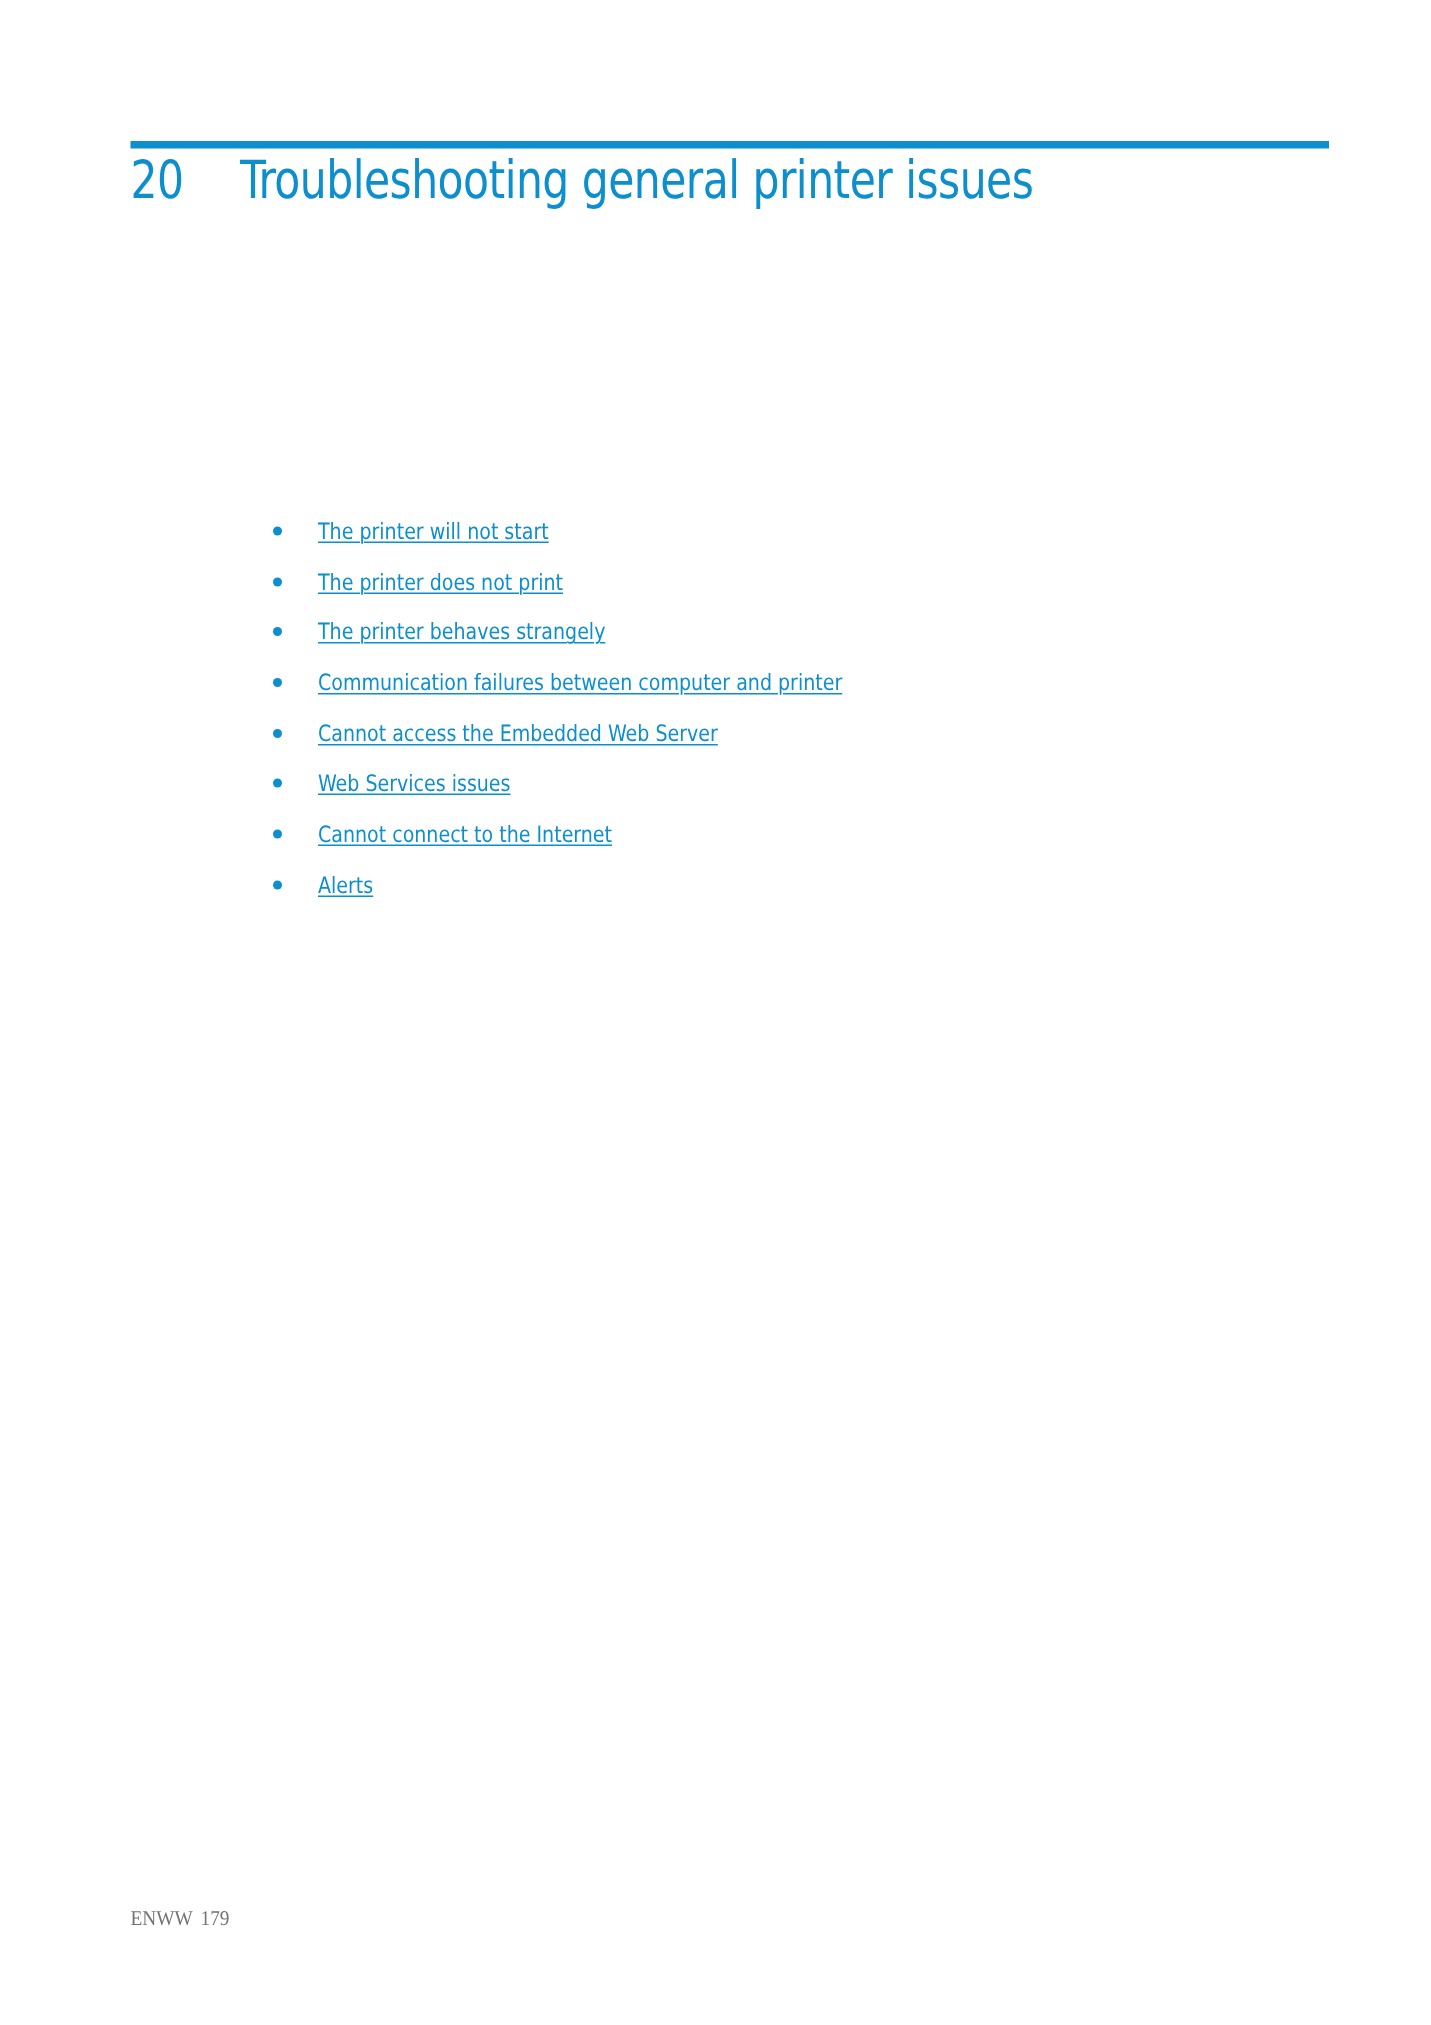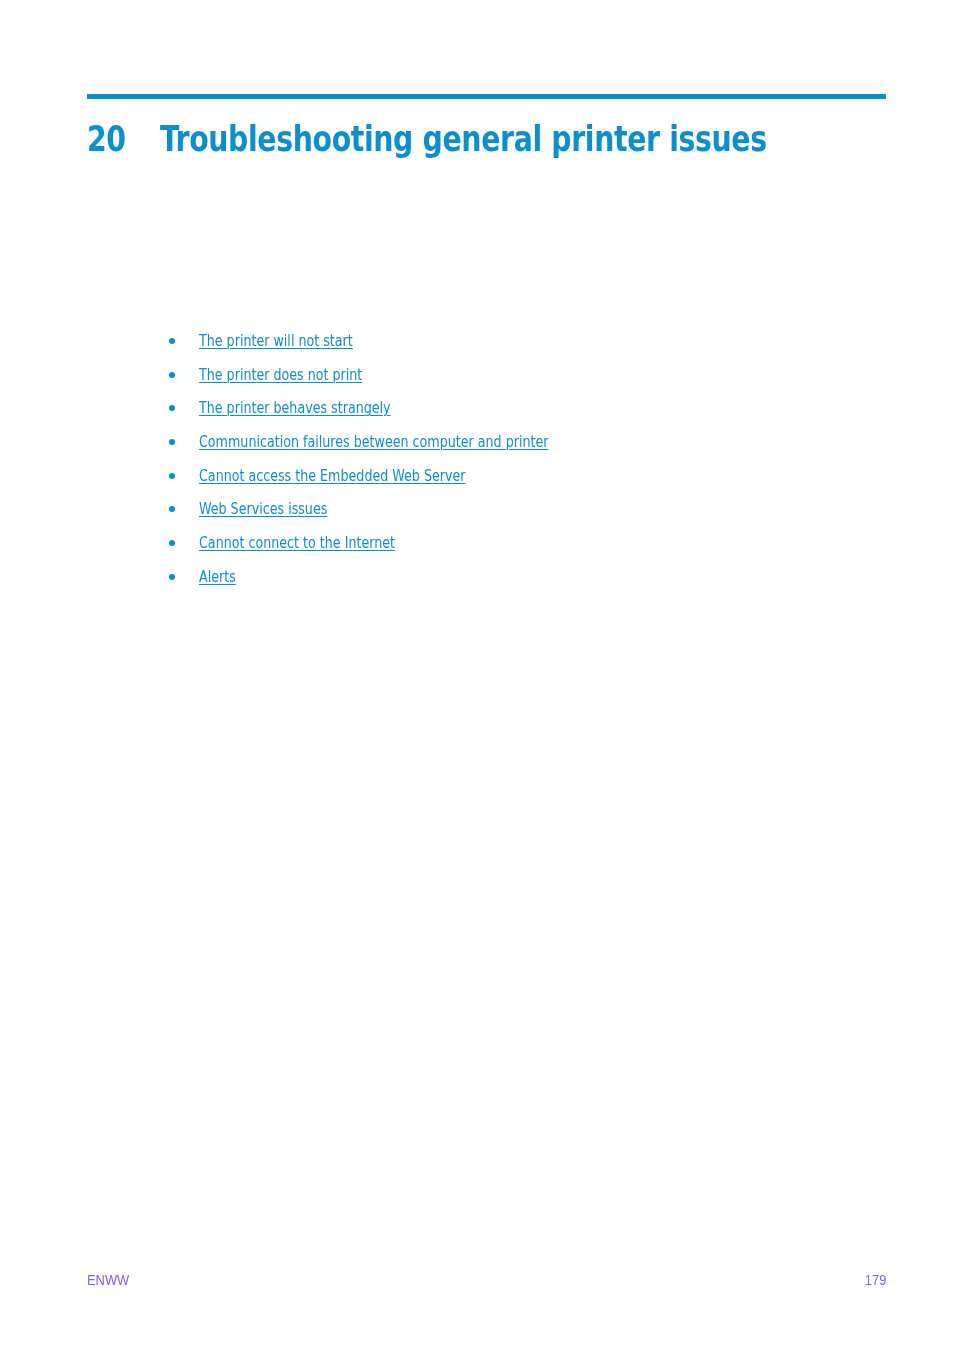--- a/index.html
+++ b/index.html
@@ -33,24 +33,24 @@
   .chapter-rule {
     width: 100%;
     height: 5px;
     background: #0d8ecd;
     display: block;
   }
 
   .chapter-title-row {
     display: flex;
     align-items: baseline;
-    margin-top: 18px;
+    margin-top: 0;
     color: #0d8ecd;
     font-family: "DejaVu Sans", "Liberation Sans", sans-serif;
-    font-weight: bold;
+    font-weight: normal;
     font-size: 35px;
     line-height: 44px;
     letter-spacing: -0.4px;
     font-stretch: condensed;
   }
 
   .chapter-number {
     width: 73px;
     flex: 0 0 73px;
     transform: scaleX(0.9);
@@ -63,21 +63,21 @@
     transform-origin: left center;
   }
 
   
   .toc-list {
     position: absolute;
     left: 165px;
     top: 327px;
     width: 700px;
     list-style: none;
-    margin: 4px;
+    margin: 17px;
     padding: 0;
   }
 
   .toc-item {
     position: relative;
     height: 33.7px;
     line-height: 22px;
     padding-left: 30px;
     display: flex;
     align-items: flex-start;
@@ -109,24 +109,24 @@
     display: inline-block;
   }
 
   
   .page-footer {
     position: absolute;
     left: 87px;
     right: 68px;
     top: 1270px;
     display: flex;
-    justify-content: space-between;
+    justify-content: flex-start;
     align-items: baseline;
-    color: #8b5cf6;
-    font-family: Liberation Sans, sans-serif;
+    color: #737373;
+    font-family: Liberation Serif, serif;
     font-size: 14px;
     line-height: 20px;
     font-stretch: condensed;
   }
 
   .footer-left {
     transform: scaleX(0.92);
     transform-origin: left center;
   }
 

